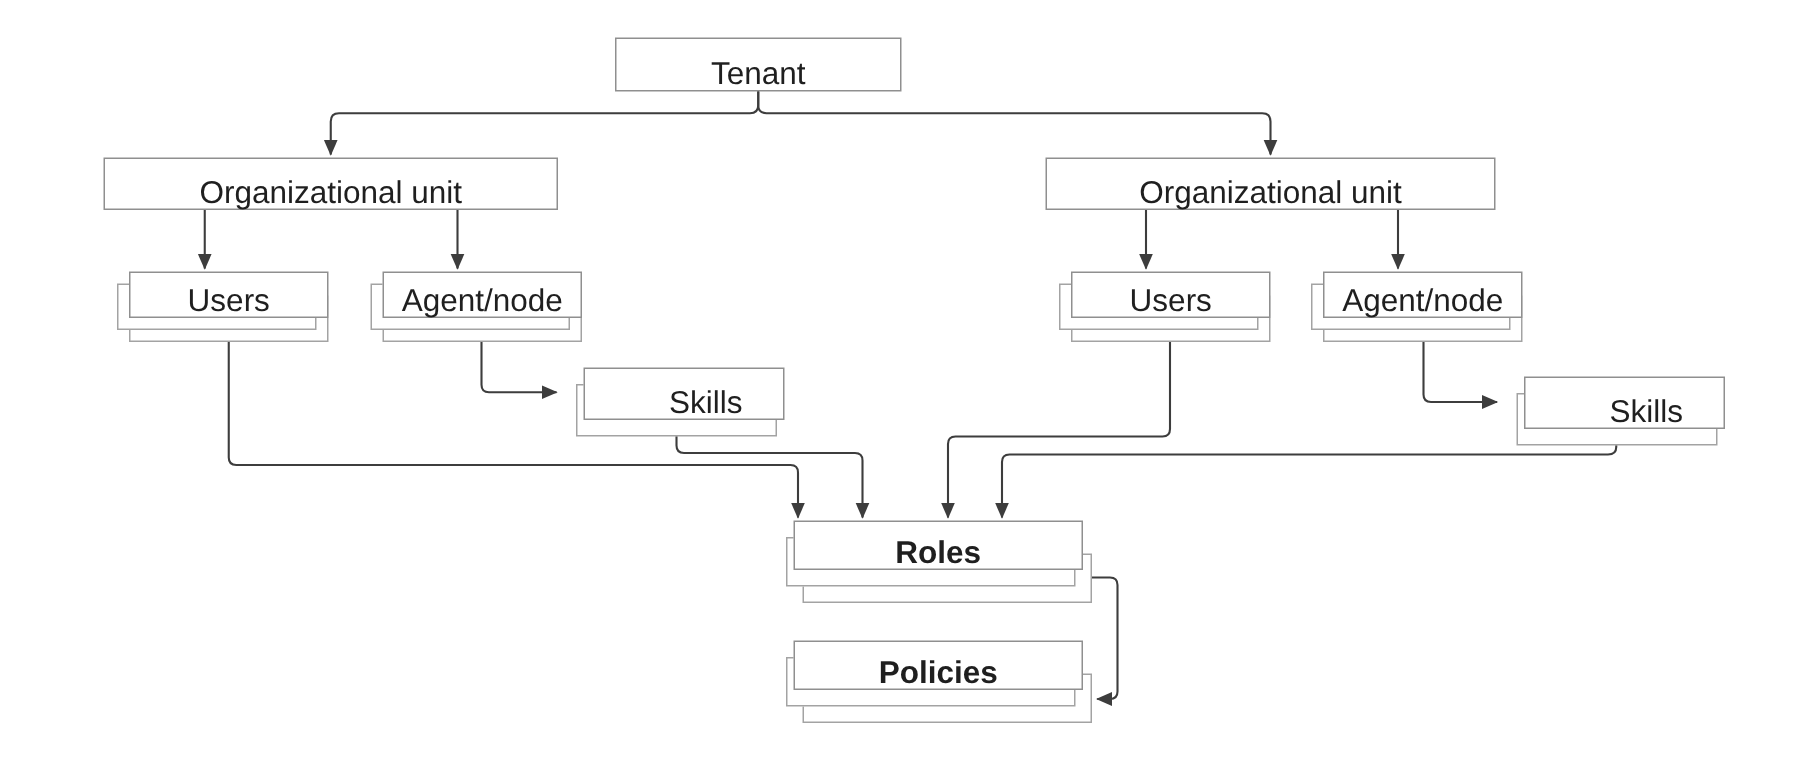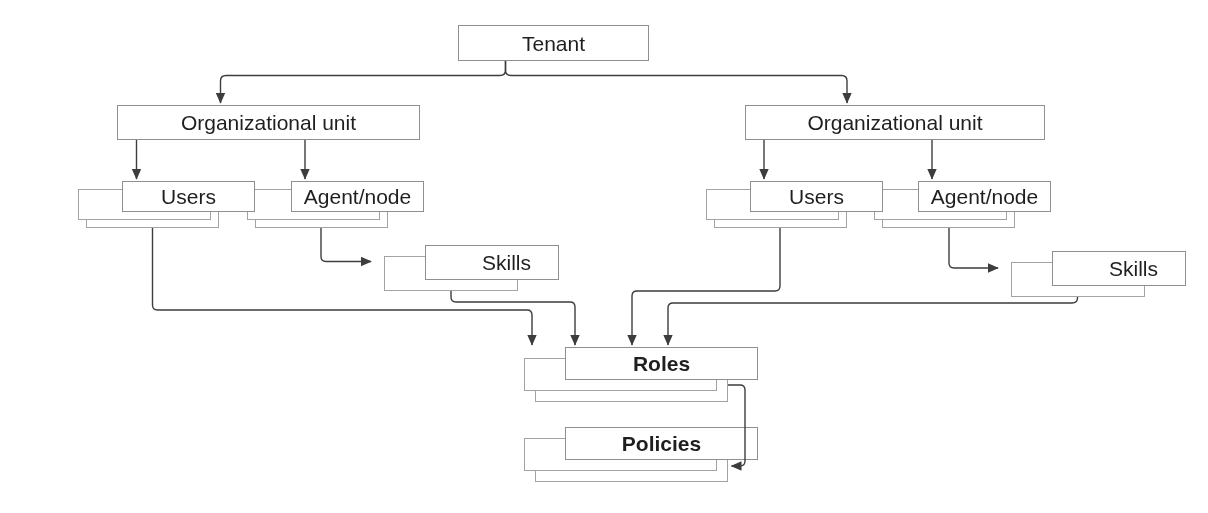--- a/index.html
+++ b/index.html
@@ -30,24 +30,23 @@
   
   .box {
     position: absolute;
     box-sizing: border-box;
     background: #ffffff;
     border: 1px solid #a3a3a3;
   }
   .box.main {
     border-color: #8f8f8f;
     display: flex;
-    align-items: center;
+    align-items: flex-end;
     justify-content: center;
     z-index: 3;
-    margin-left: 48px;
   }
   .box .lbl {
     font-size: 21px;
     line-height: 1;
     white-space: nowrap;
     color: #1f1f1f;
   }
   .stack { position: absolute; }
   .sh1 { z-index: 2; }
   .sh2 { z-index: 1; }
@@ -70,21 +69,21 @@
   
   .sz-sm    { width: 133px; height: 31px; }  
   .sz-skill { width: 134px; height: 35px; padding-left: 29px; }  
   .sz-big   { width: 193px; height: 33px; font-weight: bold; }  
 
   
   .o8-1  { left: 8px;  top: 8px;  }
   .o8-2  { left: 16px; top: 16px; }
   .o11-1 { left: 11px; top: 11px; }
   .o11-2 { left: 22px; top: 22px; }
-  .o0    { left: 4px;    top: 0;    }
+  .o0    { left: 16px;    top: 0;    }
 </style>
 </head>
 <body>
 
 <div class="canvas">
 
   <svg class="connectors" viewBox="0 0 1208 513" xmlns="http://www.w3.org/2000/svg">
     <defs>
       <marker id="arw" markerUnits="userSpaceOnUse" markerWidth="12" markerHeight="11" refX="10" refY="5.5" orient="auto">
         <path d="M0,0.8 L10.8,5.5 L0,10.2 Z" fill="#3d3d3d"></path>

